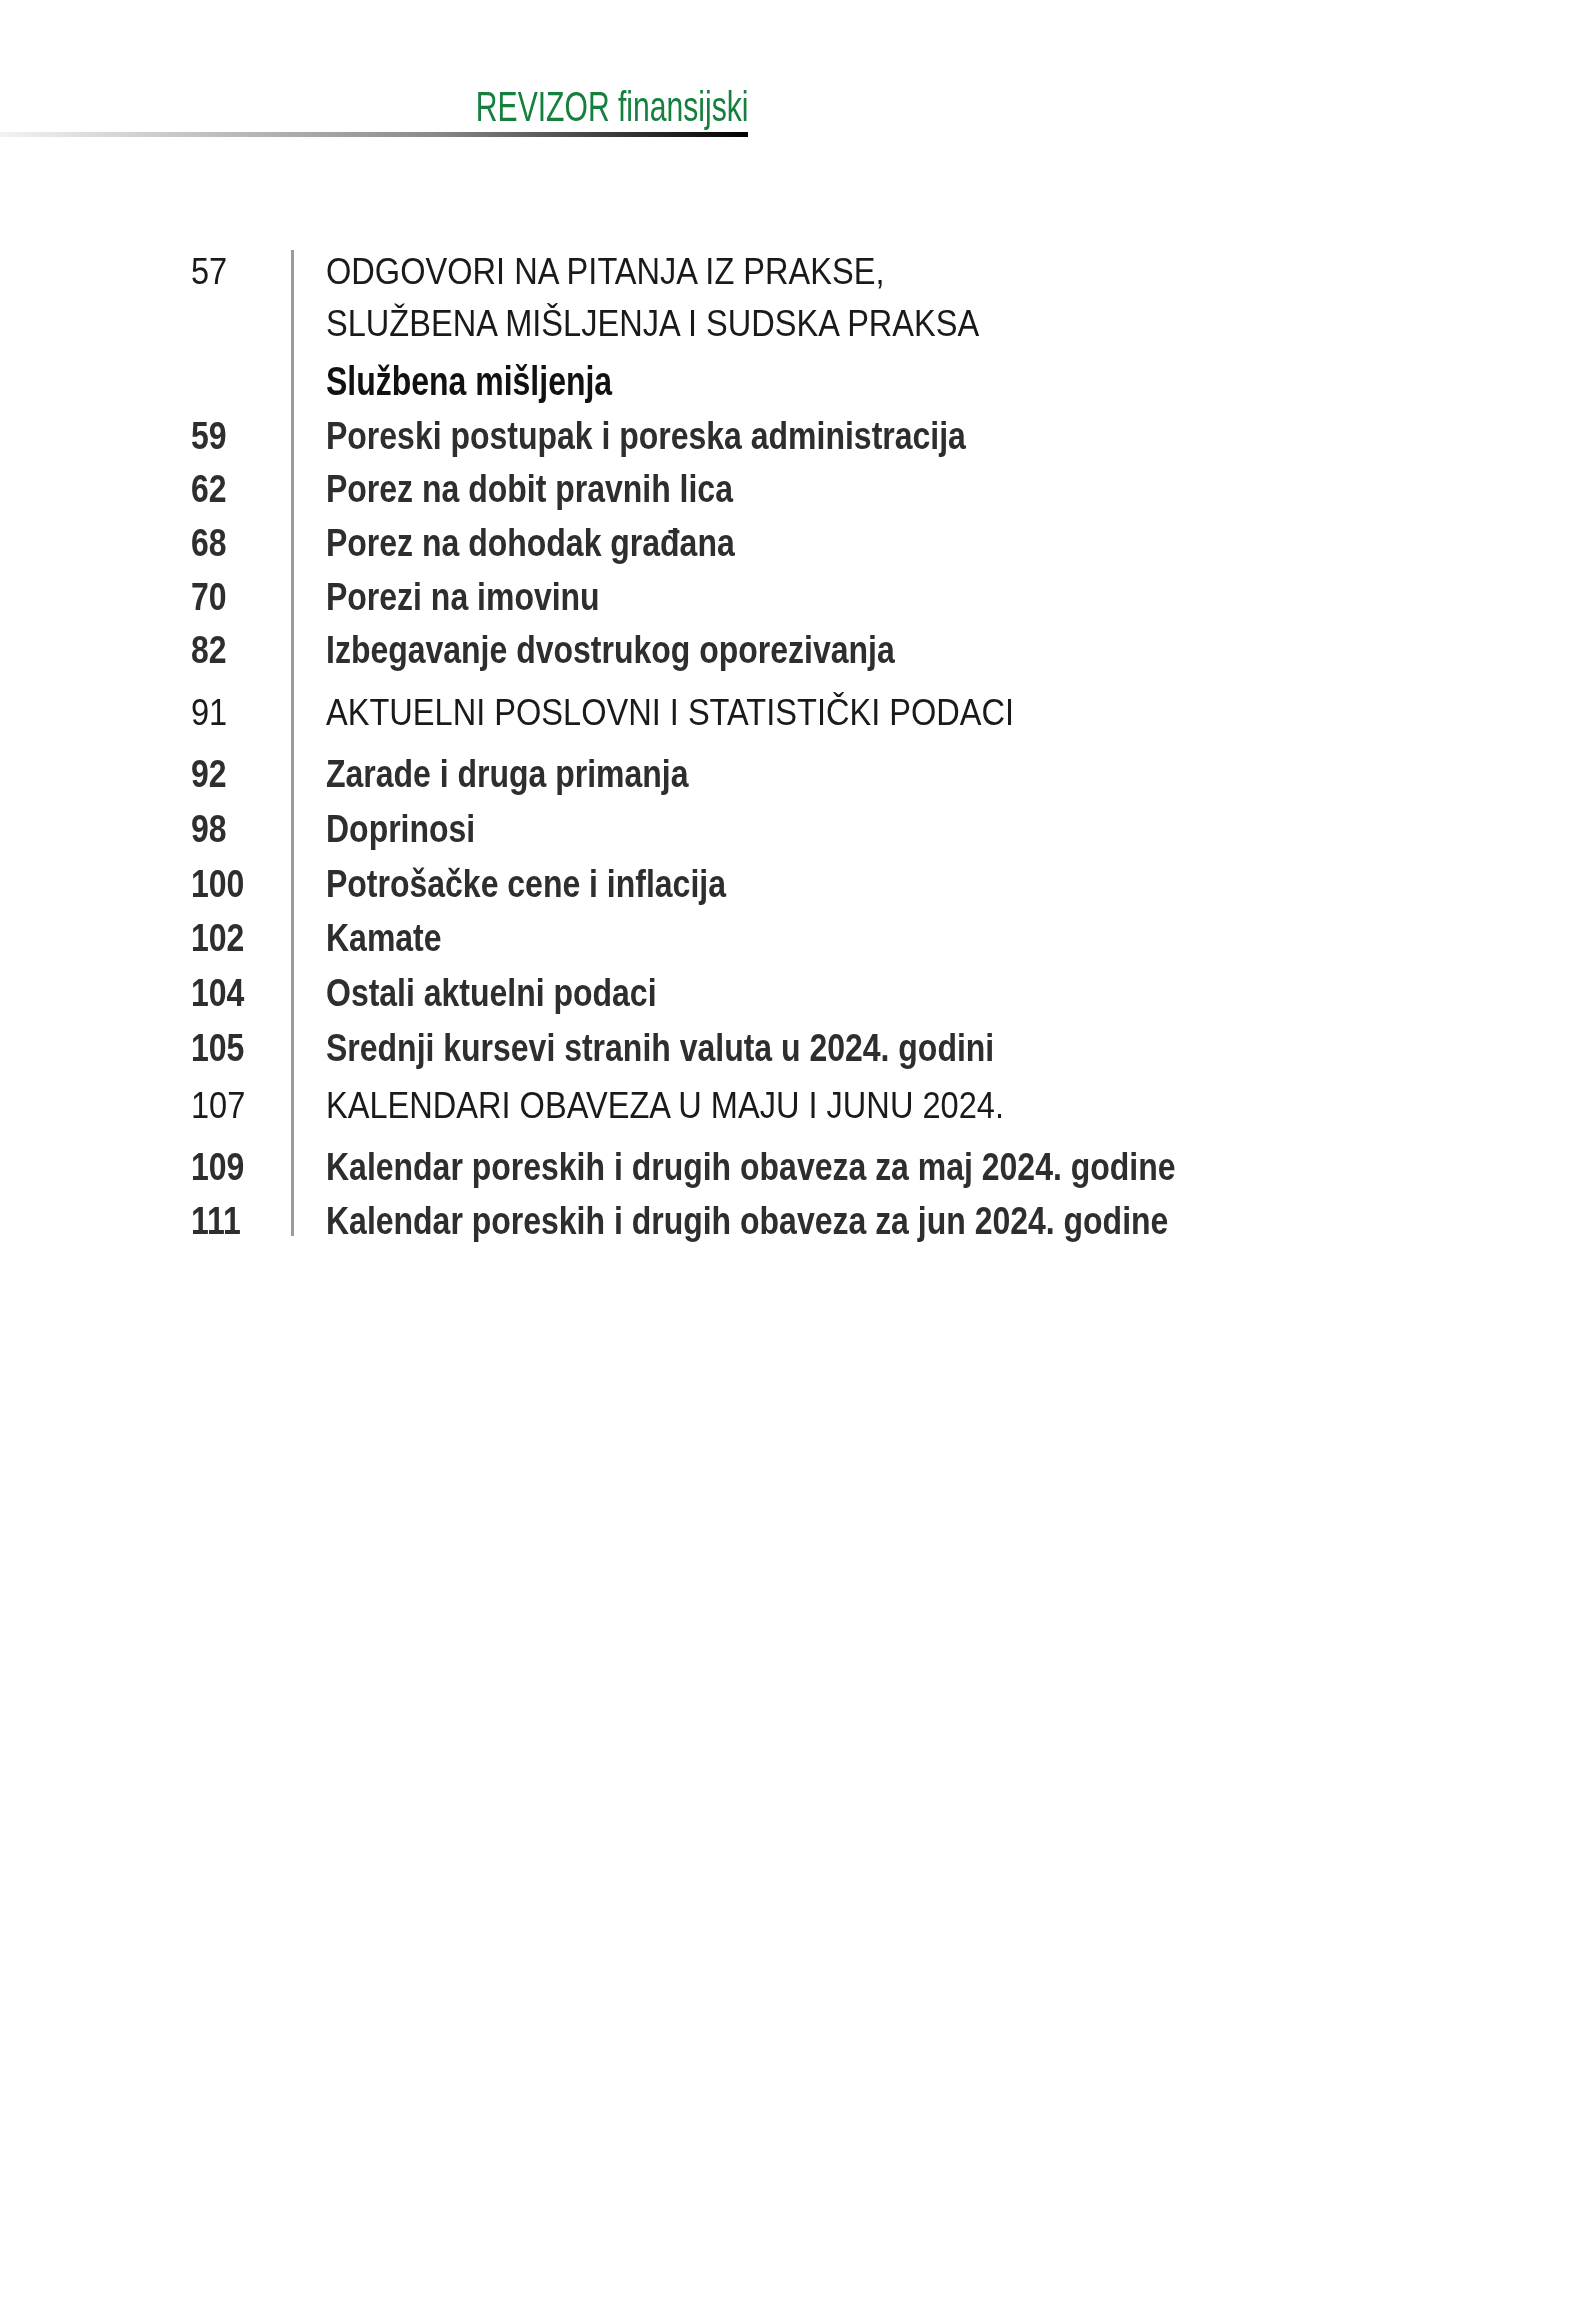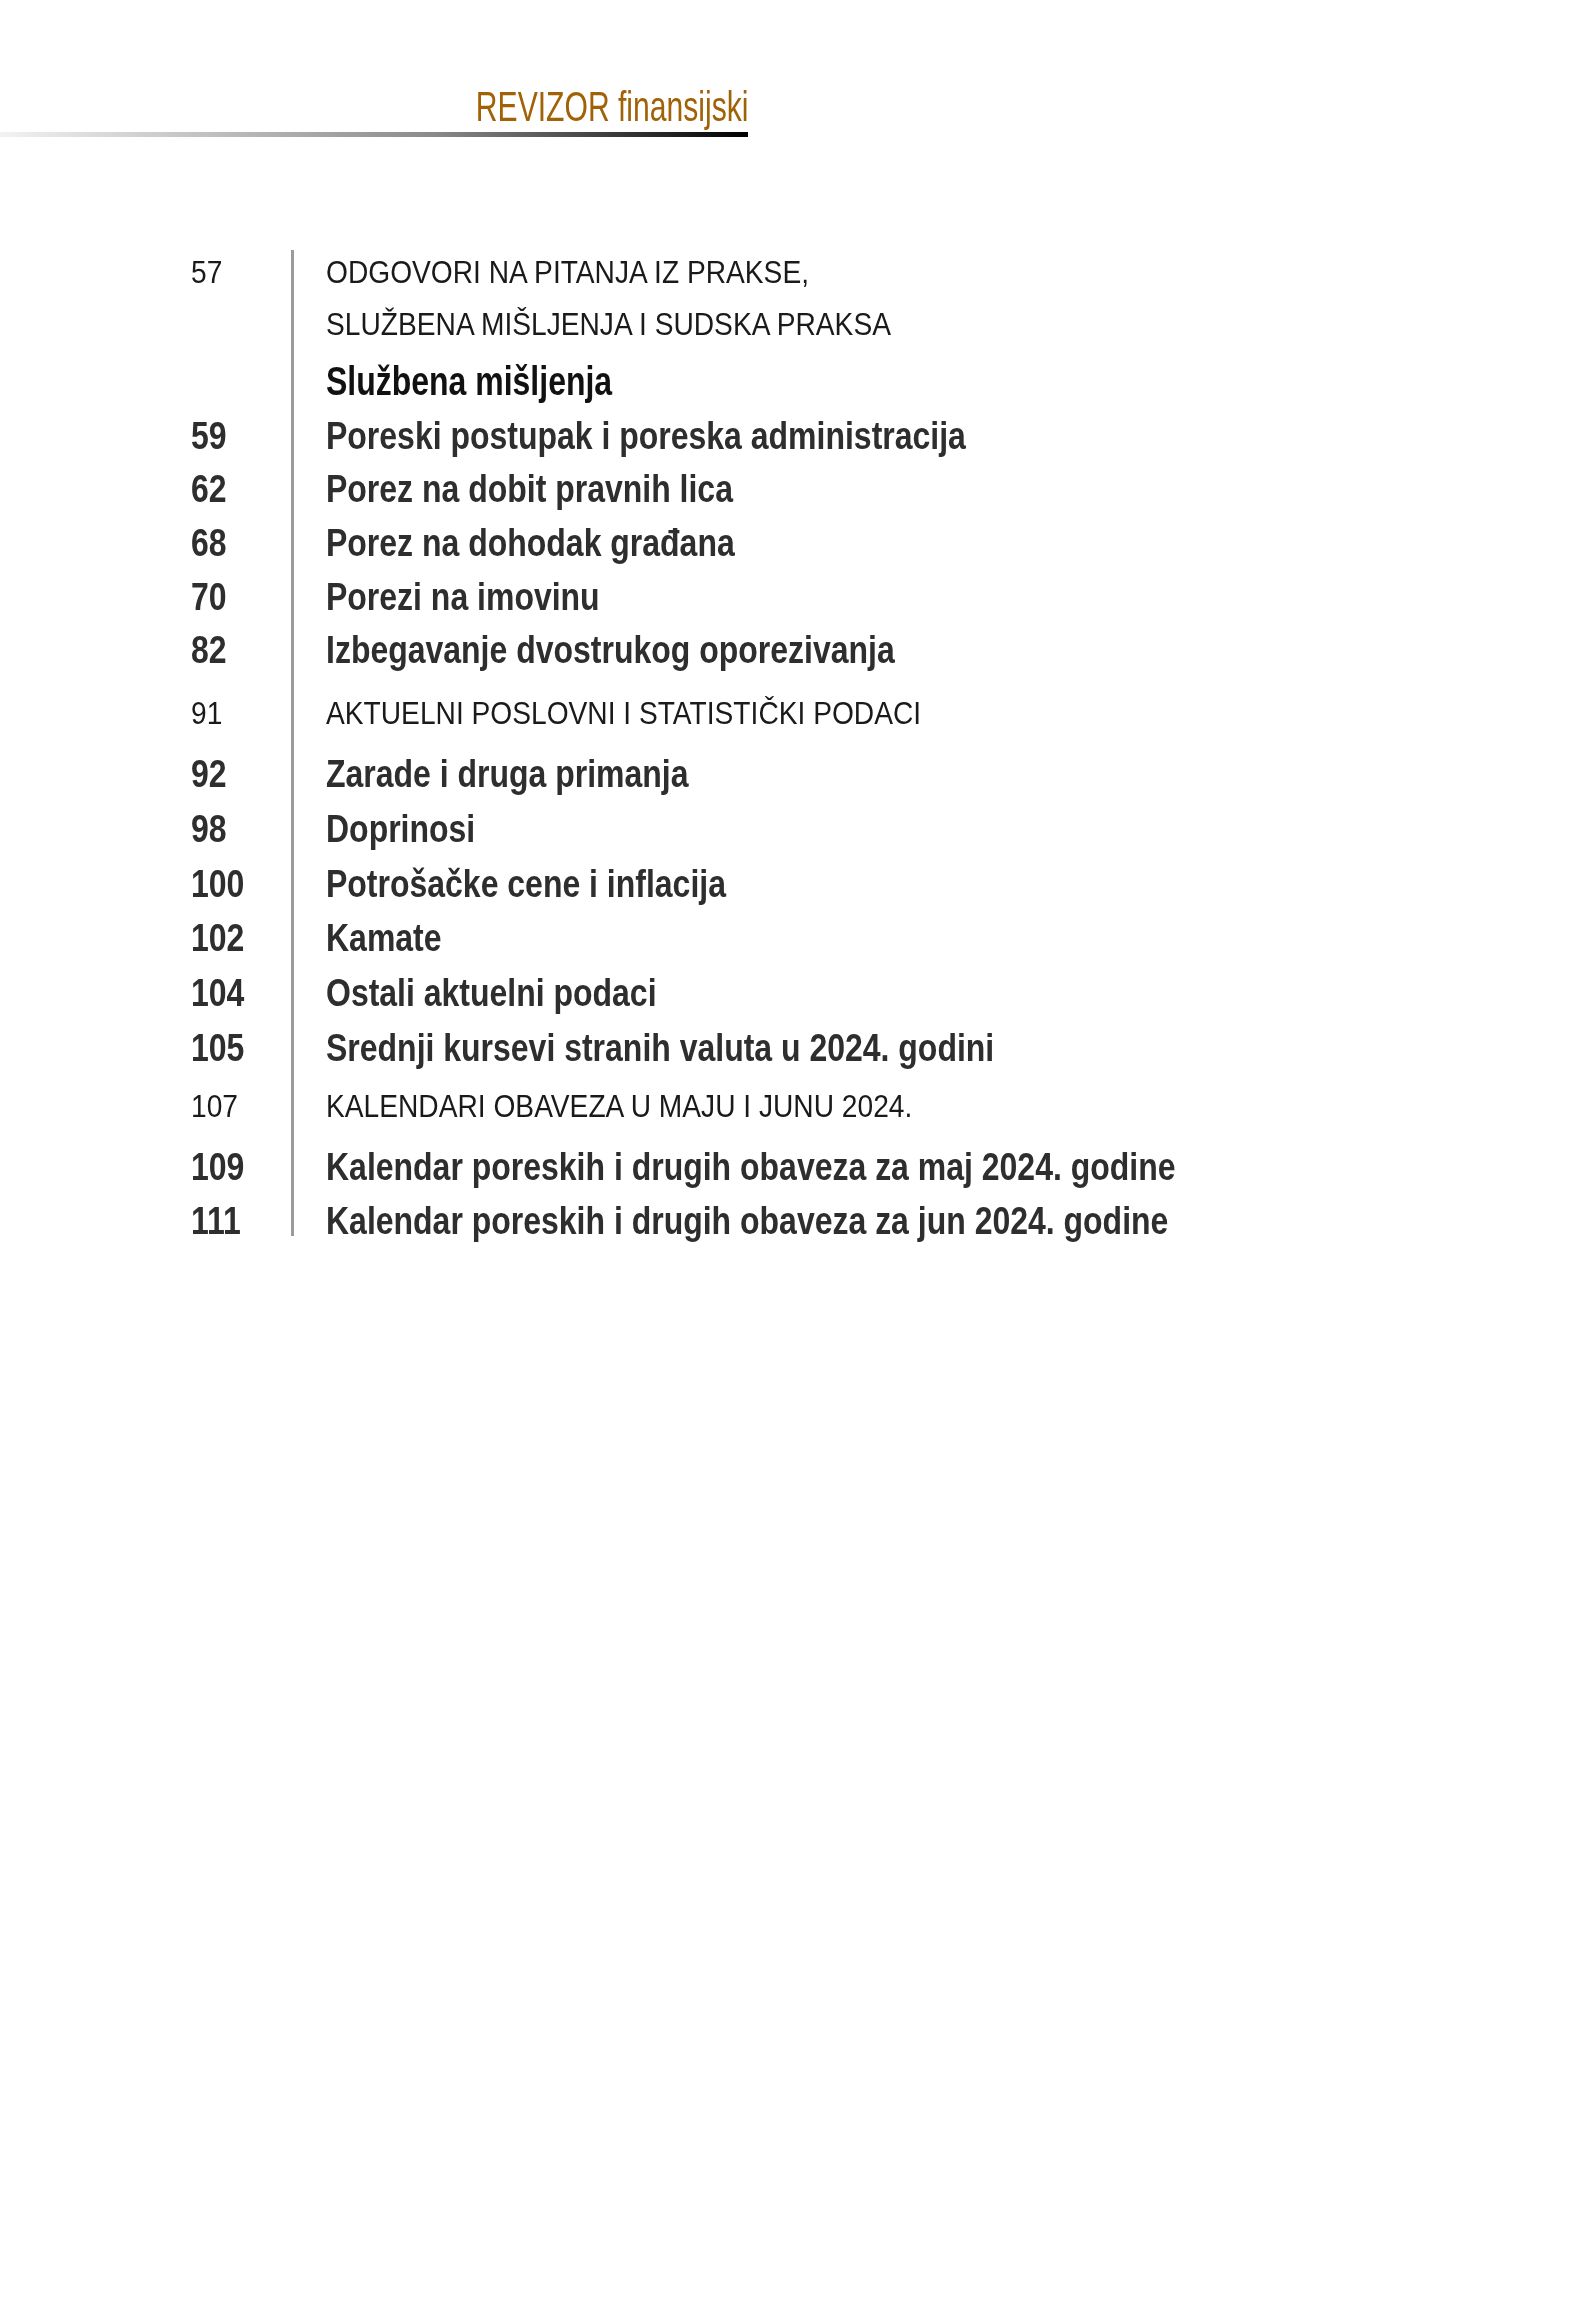--- a/index.html
+++ b/index.html
@@ -11,21 +11,21 @@
     overflow: hidden;
   }
   .page { position: absolute; inset: 0; background: #ffffff; }
 
   
   .hdr-title {
     position: absolute;
     top: 85px; right: 846px;
     font-size: 43px; line-height: 43px;
     font-weight: 300;
-    color: #a16207;
+    color: #15803d;
     white-space: nowrap;
   }
   .hdr-title .t {
     display: inline-block;
     transform: scaleX(0.70);
     transform-origin: 100% 50%;
   }
   .hdr-line {
     position: absolute;
     left: 0; top: 132px;
@@ -42,21 +42,21 @@
   }
 
   
   .row { position: absolute; left: 0; top: 0; width: 100%; height: 0; }
   .num, .ttl { position: absolute; top: 0; white-space: nowrap; }
   .num { left: 191px; }
   .ttl { left: 326px; }
   .squish { display: inline-block; transform-origin: 0 50%; }
 
   .row-heading .num, .row-heading .ttl {
-    font-size: 32px; line-height: 52px;
+    font-size: 37px; line-height: 52px;
     color: #1a1a1a;
   }
   .row-heading .squish { transform: scaleX(0.88); }
 
   .row-subtitle .ttl {
     font-size: 41px; line-height: 41px;
     font-weight: bold;
     color: #111111;
     text-align: center;
   }

